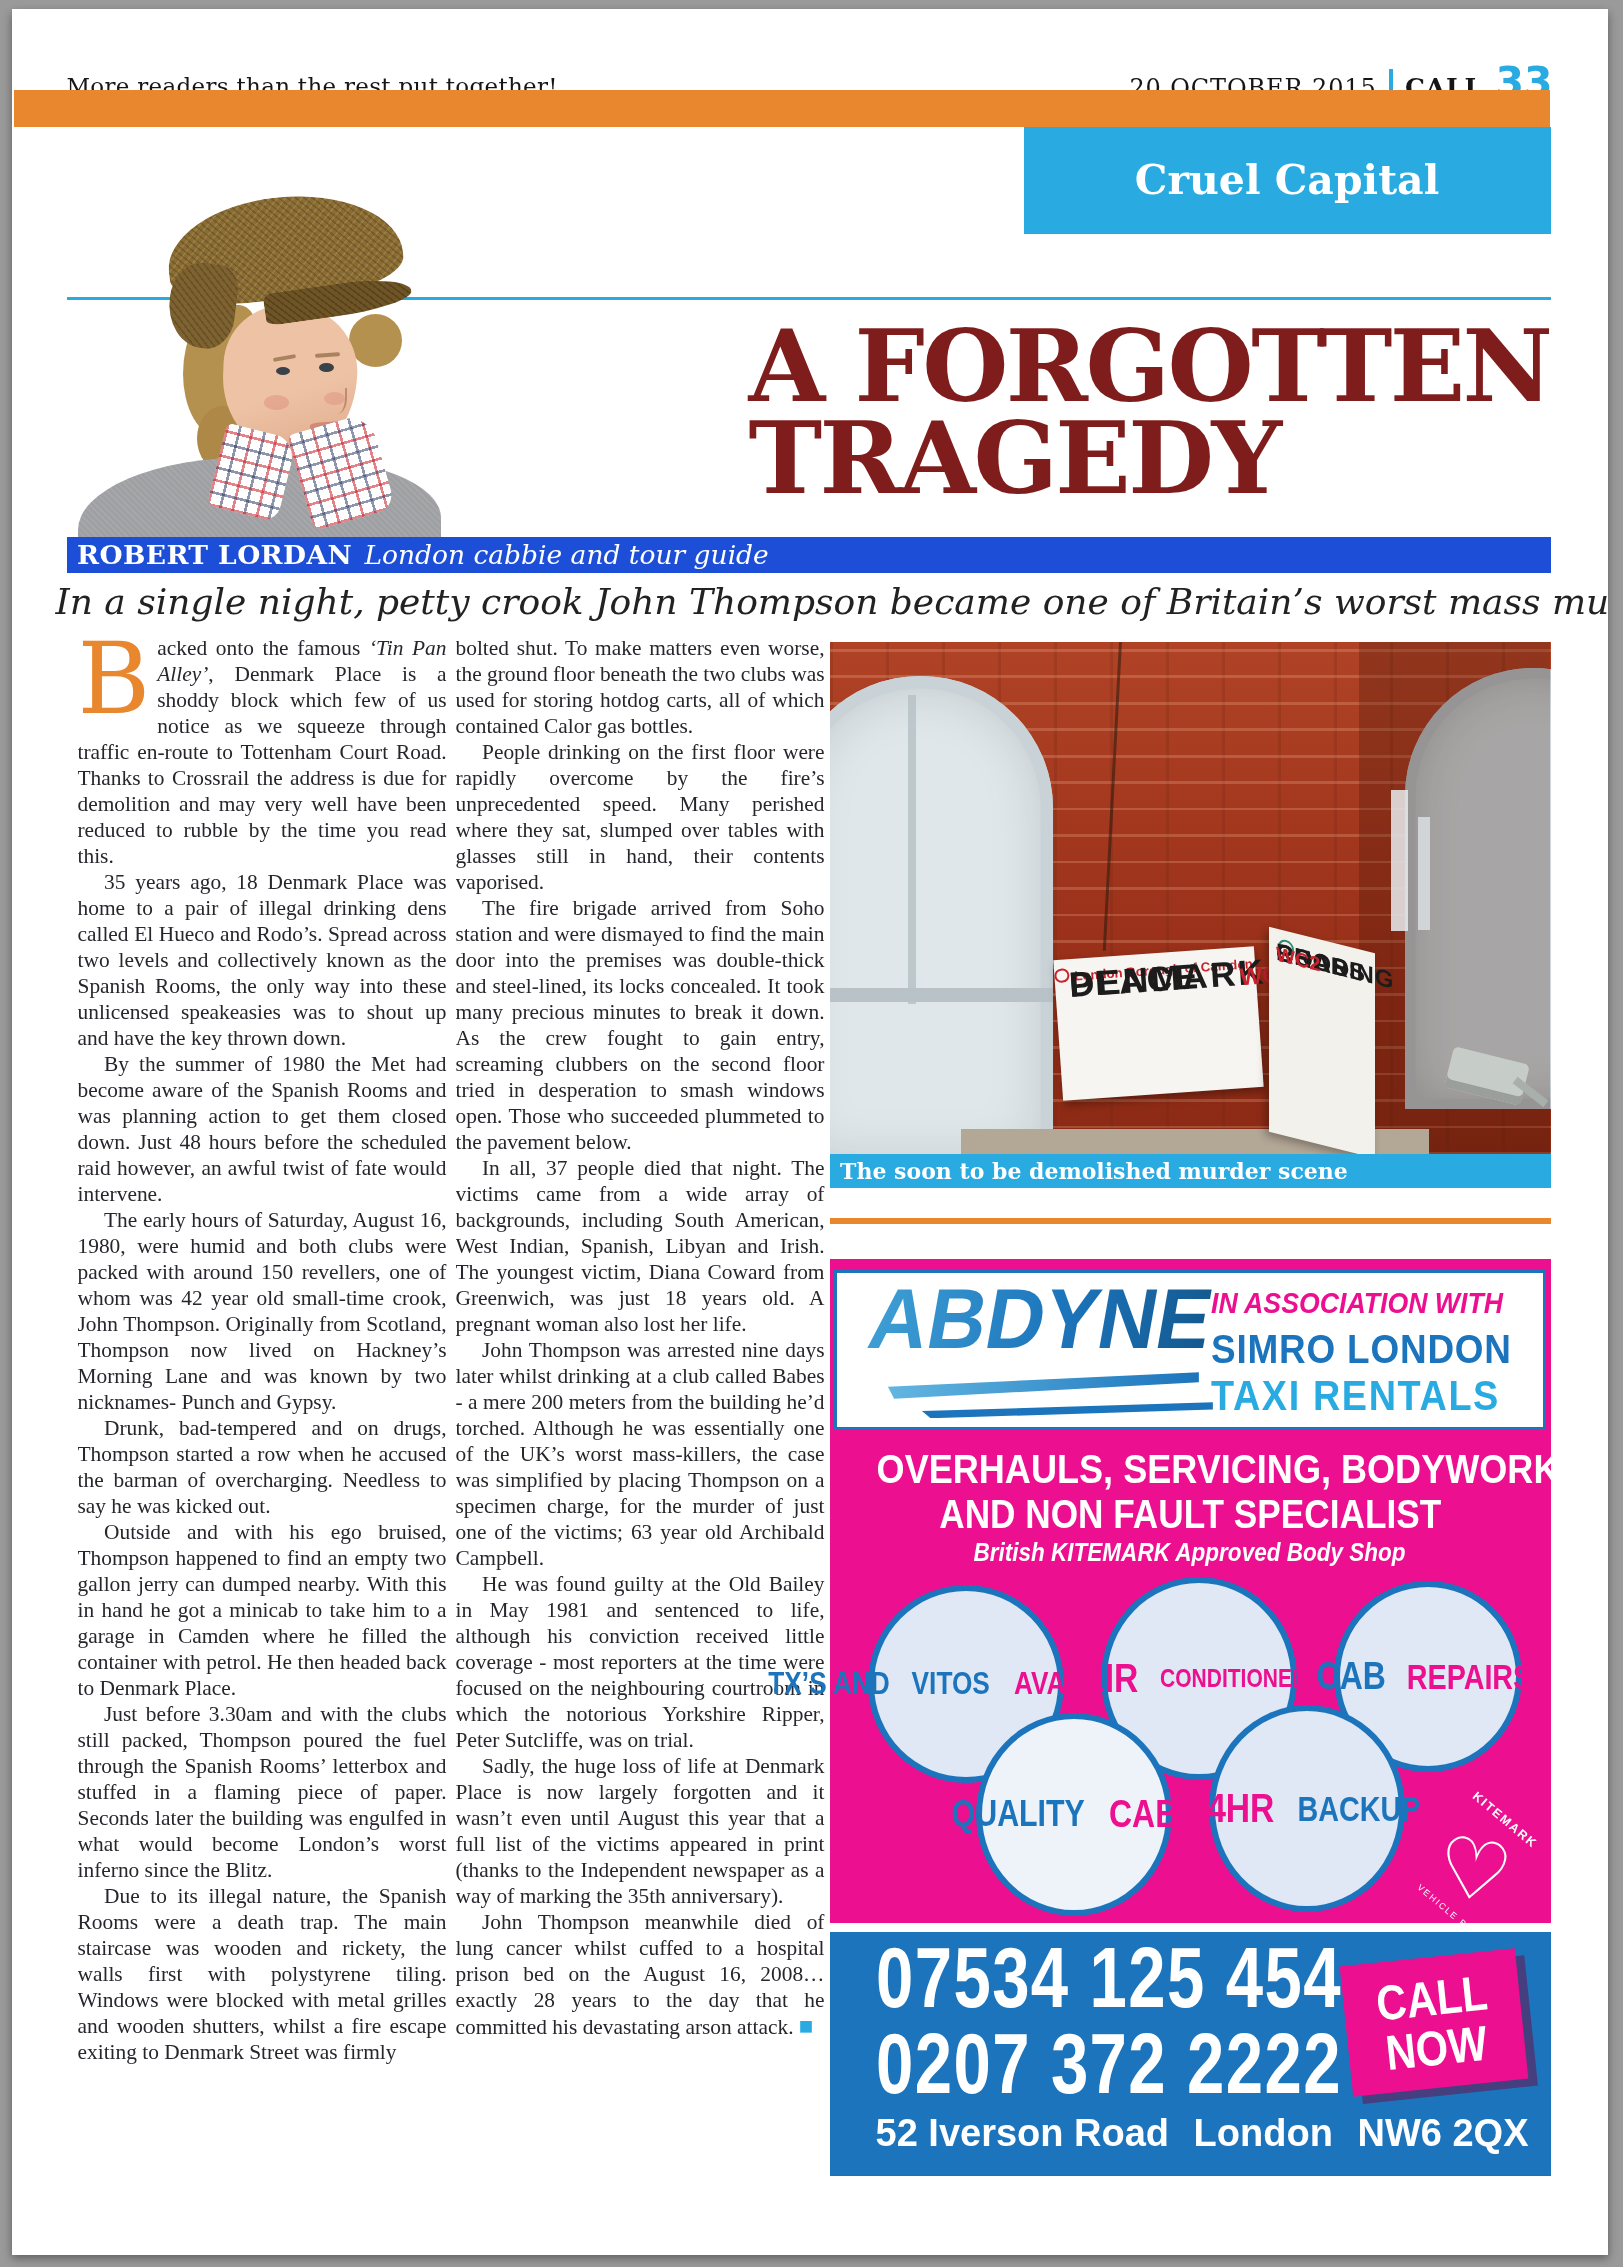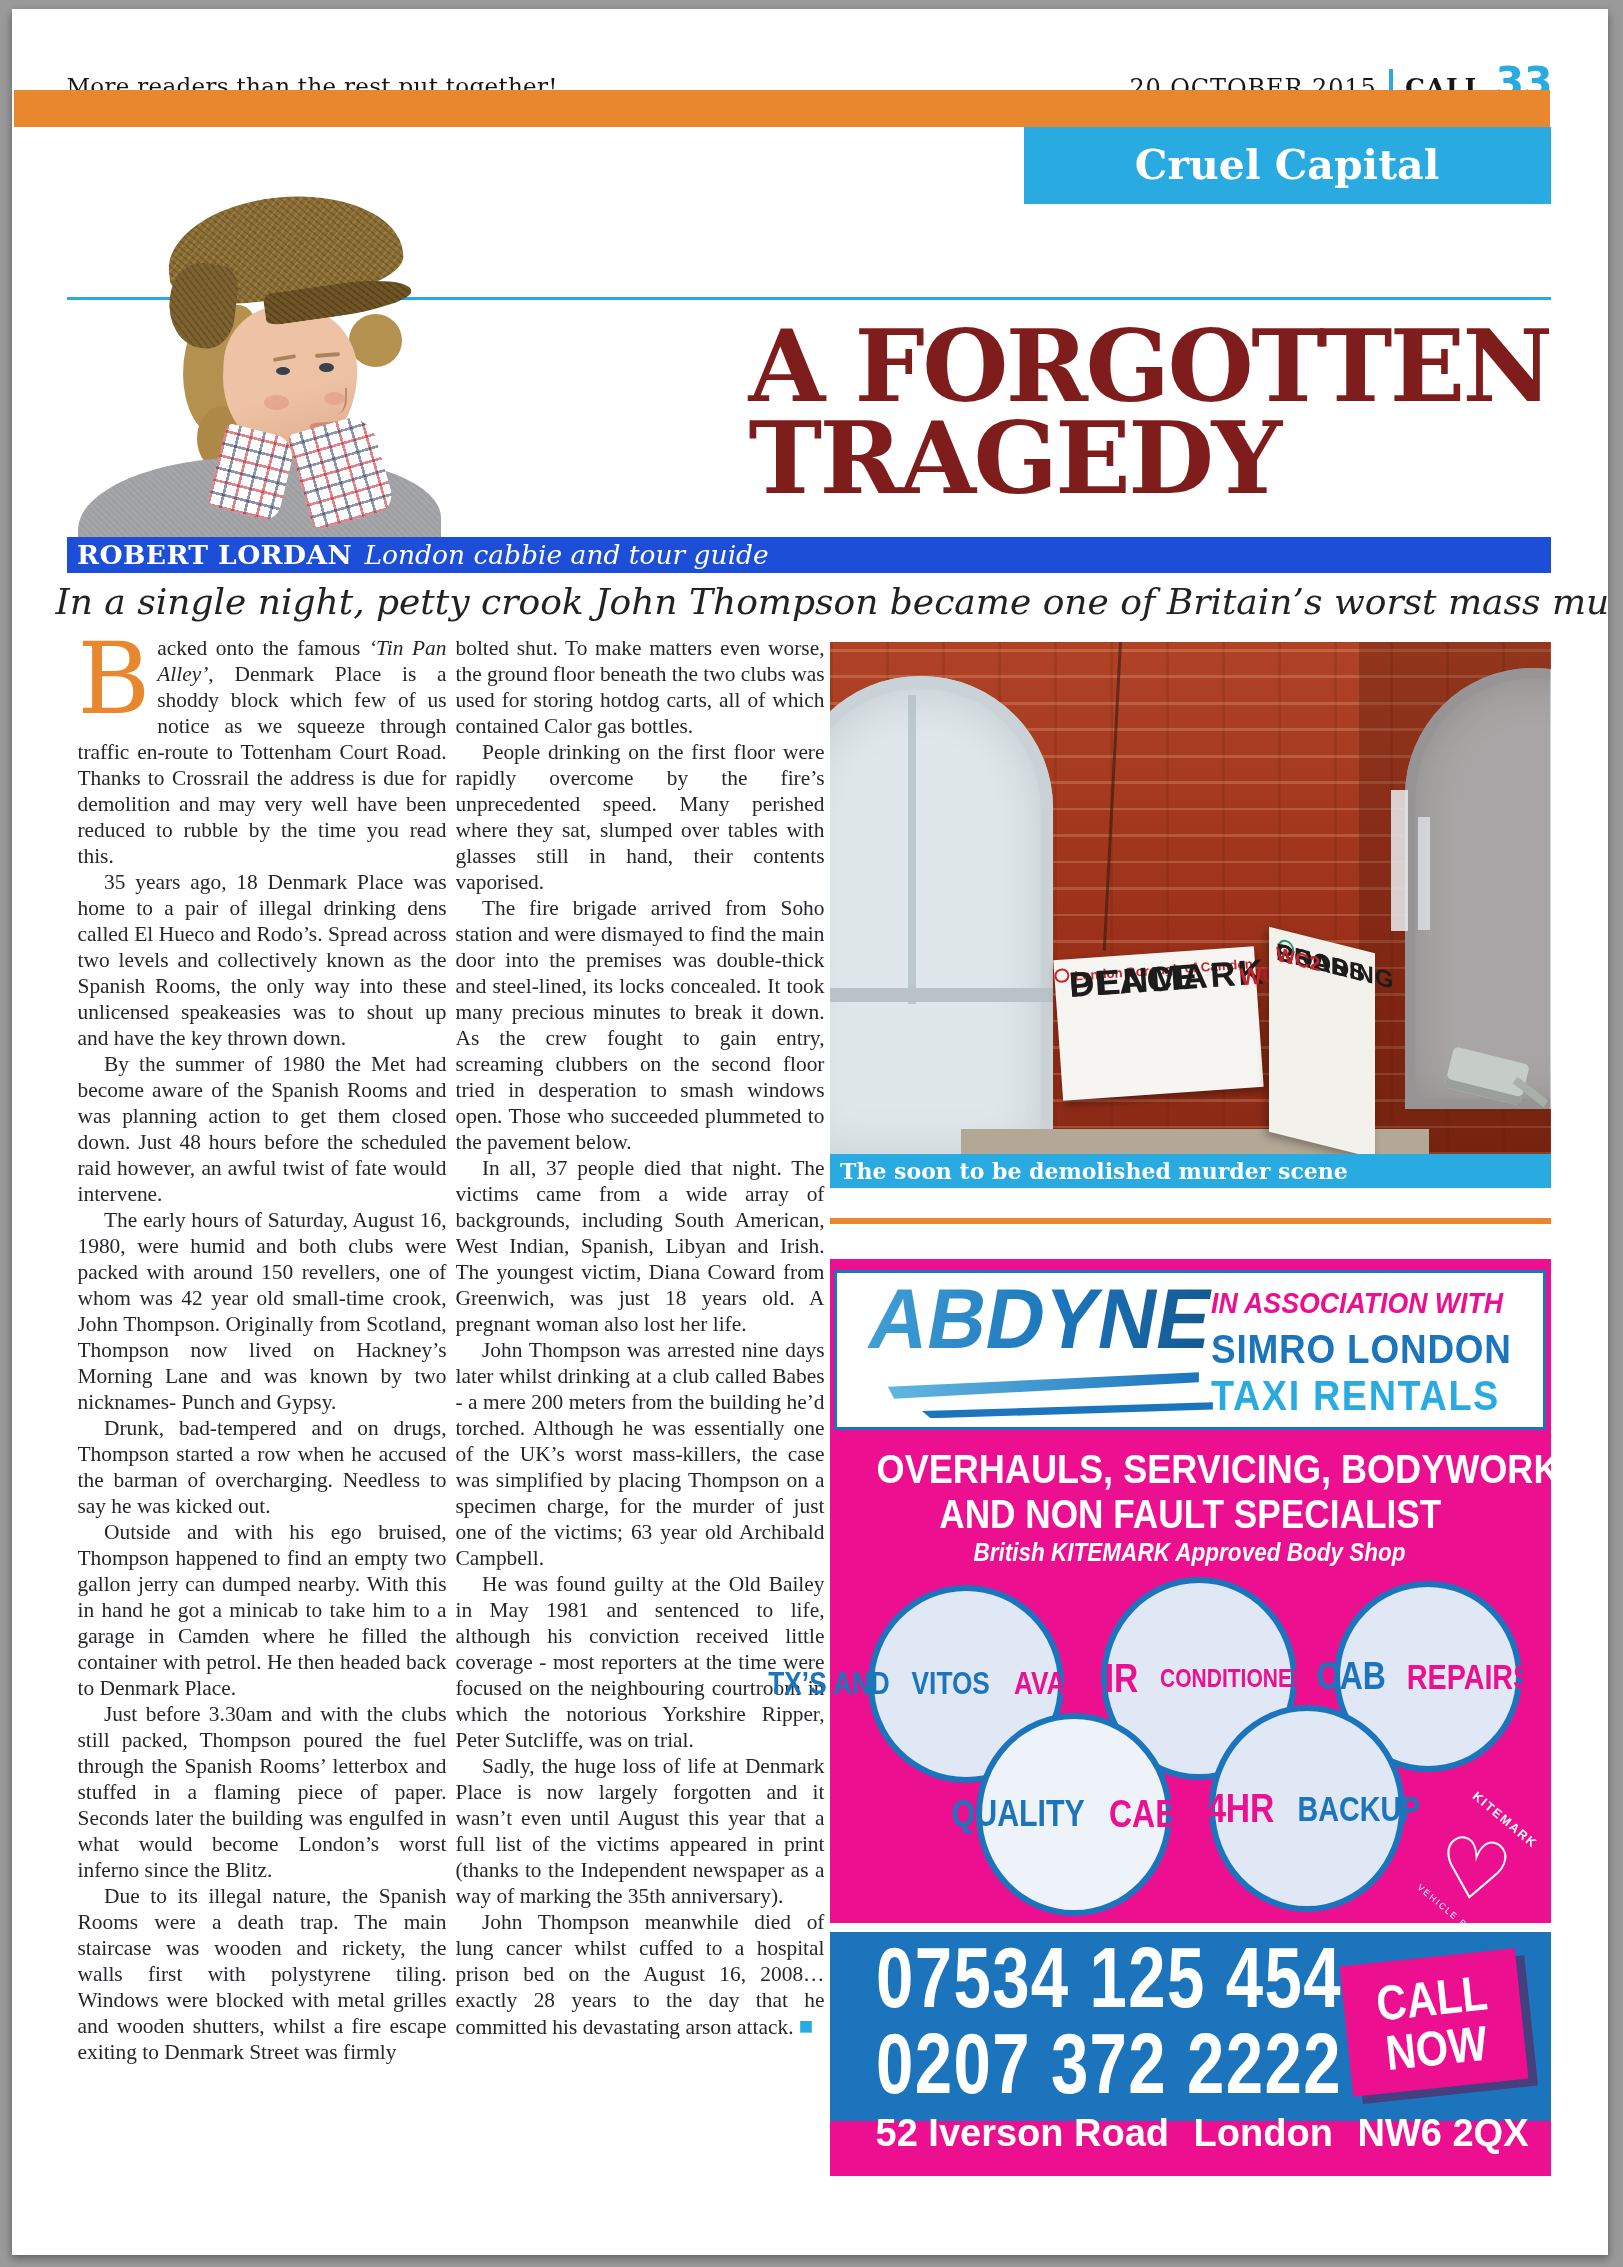--- a/index.html
+++ b/index.html
@@ -8,21 +8,21 @@
   .page{position:absolute;left:11.5px;top:8.8px;width:1596px;height:2246px;background:#ffffff;overflow:hidden;box-shadow:0 3.5px 8.8px rgba(0,0,0,.4);}
 
   
   .tagline{left:55px;top:64px;font:23px "DejaVu Serif",serif;color:#161616;letter-spacing:0.3px;}
   .hdr-right{right:55px;top:49px;display:flex;align-items:baseline;gap:12.4px;}
   .hdate{font:24px "DejaVu Serif",serif;color:#161616;letter-spacing:0.9px;}
   .hsep{width:3.5px;height:25px;background:#29ABE2;align-self:center;}
   .hbrand{font:bold 25px "DejaVu Serif",serif;color:#161616;letter-spacing:0.9px;}
   .hpage{font:bold 41px "DejaVu Sans",sans-serif;color:#29ABE2;}
   .bar1{left:2.6px;top:81px;width:1536px;height:37px;background:#E9872F;}
-  .cruel{left:1012px;top:118px;width:527px;height:77px;background:#29ABE2;color:#fff;
+  .cruel{left:1012px;top:118px;width:527px;height:107px;background:#29ABE2;color:#fff;
          font:bold 41px "DejaVu Serif",serif;display:flex;align-items:center;justify-content:center;}
 
   .hline{left:55px;top:288px;width:1484px;height:3.5px;background:#29ABE2;}
 
   
   .headline{right:57px;top:311px;font-family:"DejaVu Serif",serif;font-weight:bold;
             font-size:99px;line-height:92px;color:#7f1d1d;letter-spacing:-2.6px;}
 
   
   .portrait{left:79px;top:132px;width:340px;height:395px;}
@@ -147,21 +147,21 @@
   .b5{left:379px;top:446px;width:196px;height:207px;}
   .tblue{color:#1C75BC;} .tpink{color:#EC0F8F;}
   .f36{font-size:32px;line-height:37px;} .f46{font-size:41px;line-height:44px;}
   .f29{font-size:25.6px;line-height:32px;} .f44{font-size:39px;line-height:42px;}
   .f40{font-size:35px;line-height:41px;} .f42{font-size:37px;line-height:42px;}
   .kitemark{left:586px;top:551px;width:120px;height:129px;color:#fff;}
   .kitemark .heart{left:21px;top:19.4px;font:83px/83px "DejaVu Sans",sans-serif;transform:rotate(10deg);}
   .km-top{right:-8.8px;top:3.5px;font:bold 12.4px "Liberation Sans",sans-serif;transform:rotate(40deg);letter-spacing:1.8px;}
   .km-bot{left:-12.4px;bottom:5.3px;font:8.8px "Liberation Sans",sans-serif;transform:rotate(40deg);letter-spacing:1.8px;white-space:nowrap;}
   .wstrip{left:0;top:664px;width:100%;height:8.8px;background:#fff;}
-  .adblue{left:0;top:673px;width:100%;height:189px;background:#1C75BC;}
+  .adblue{left:0;top:673px;width:100%;height:243px;background:#1C75BC;}
   .ph{left:46px;font:bold 86px/86px "Liberation Sans",sans-serif;color:#fff;transform:scaleX(.78);
       transform-origin:0 0;letter-spacing:1.8px;white-space:nowrap;}
   .ph1{top:1.8px;} .ph2{top:88px;}
   .callbox{left:516px;top:25px;width:176px;height:131px;background:#EC0F8F;transform:rotate(-6deg);
            box-shadow:8.8px 8px 0 rgba(110,8,65,.5);display:flex;flex-direction:column;align-items:center;justify-content:center;position:absolute;}
   .callbox span{font:bold 49px/50px "Liberation Sans",sans-serif;color:#fff;transform:scaleX(.85);}
   .addr{left:46px;top:180px;width:653px;display:flex;justify-content:space-between;color:#fff;
         font:bold 38px "Liberation Sans",sans-serif;align-items:center;}
 </style>
 </head>

